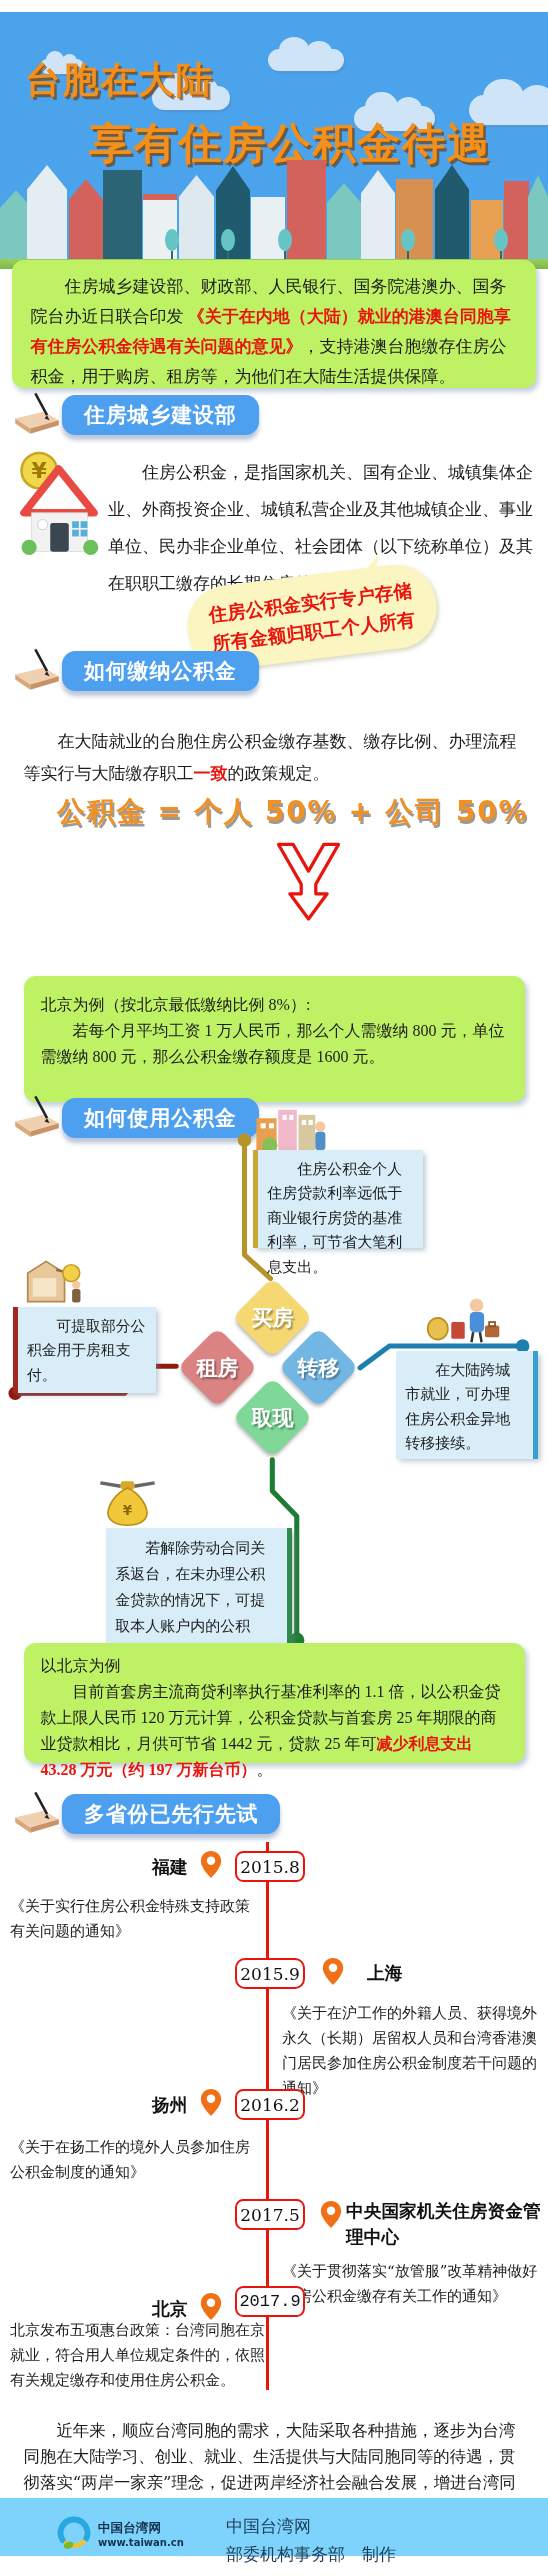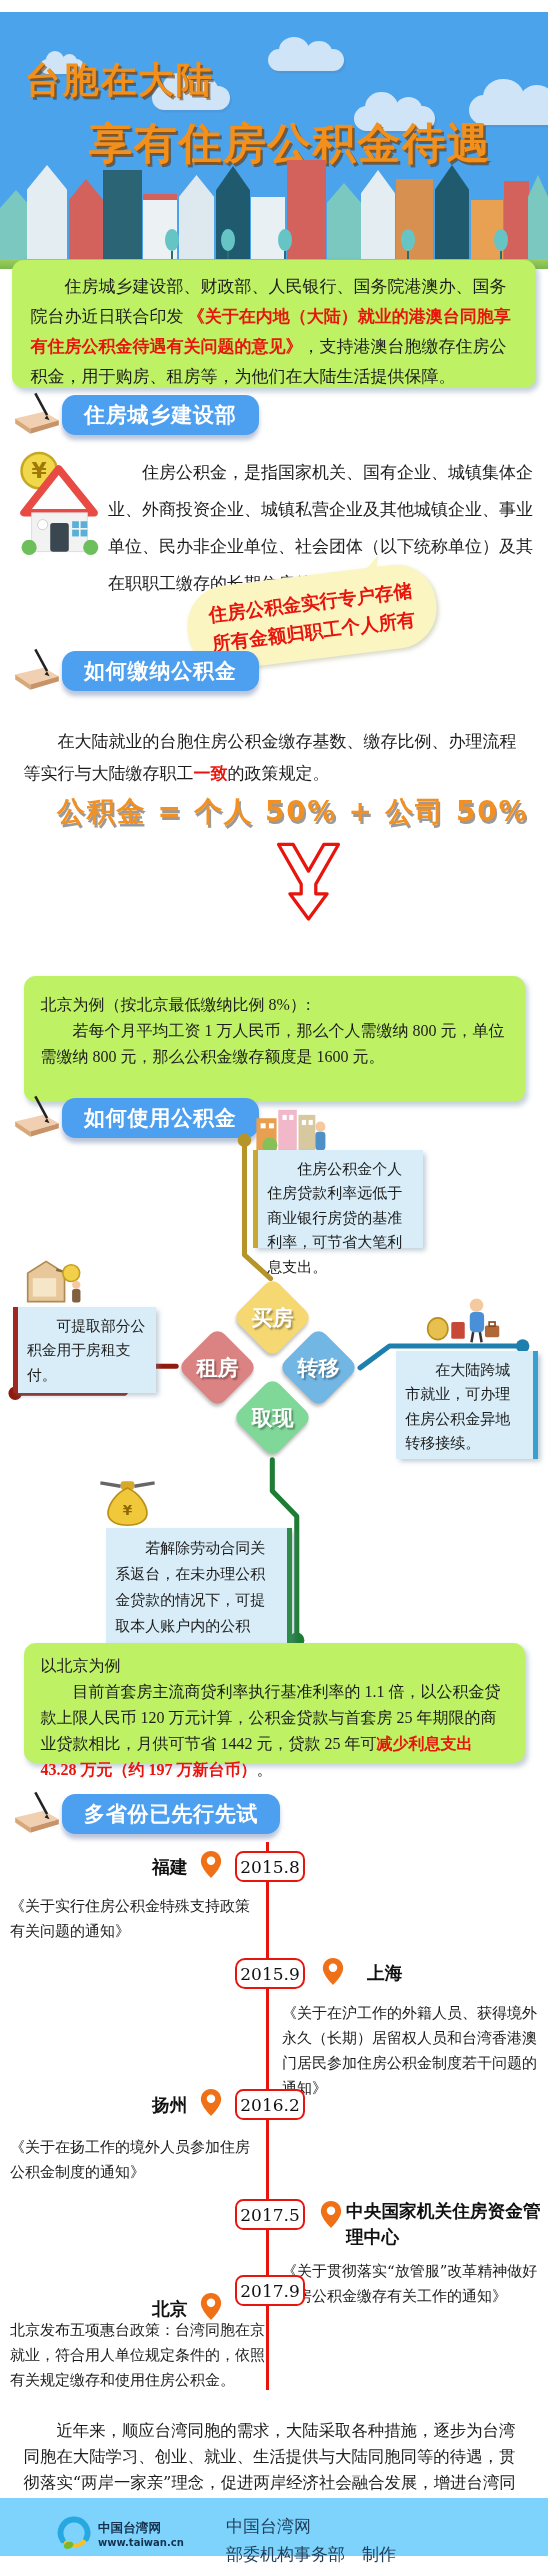--- a/index.html
+++ b/index.html
@@ -318,21 +318,21 @@
     <div class="t-note" style="left:10px;top:293px;width:253px;">《关于在扬工作的境外人员参加住房公积金制度的通知》</div>
 
     <div class="t-date" style="top:357px;">2017.5</div>
     <svg class="pin" style="left:320px;top:358px;" viewBox="0 0 26 34">
       <path d="M13,1 C6,1 1,6.5 1,13 C1,22 13,33 13,33 C13,33 25,22 25,13 C25,6.5 20,1 13,1 Z" fill="#f07018"></path>
         <circle cx="13" cy="12.5" r="5" fill="#fff"></circle>
       </svg>
     <div class="t-place" style="left:346px;top:356px;width:201px;">中央国家机关住房资金管理中心</div>
     <div class="t-note" style="left:282px;top:417px;width:261px;">《关于贯彻落实“放管服”改革精神做好住房公积金缴存有关工作的通知》</div>
 
-    <div class="t-date" style="top:433px;">2017.9</div>
+    <div class="t-date" style="top:444px;font-family:Liberation Mono, monospace;">2017.9</div>
     <div class="t-place" style="left:152px;top:454px;">北京</div>
     <svg class="pin" style="left:200px;top:450px;" viewBox="0 0 26 34">
       <path d="M13,1 C6,1 1,6.5 1,13 C1,22 13,33 13,33 C13,33 25,22 25,13 C25,6.5 20,1 13,1 Z" fill="#f07018"></path>
         <circle cx="13" cy="12.5" r="5" fill="#fff"></circle>
       </svg>
     <div class="t-note" style="left:10px;top:476px;width:263px;">北京发布五项惠台政策：台湾同胞在京就业，符合用人单位规定条件的，依照有关规定缴存和使用住房公积金。</div>
   </div>
 
   <div class="para indent" style="left:23.6px;top:2418px;width:503px;font-size:16.4px;line-height:26px;">近年来，顺应台湾同胞的需求，大陆采取各种措施，逐步为台湾同胞在大陆学习、创业、就业、生活提供与大陆同胞同等的待遇，贯彻落实“两岸一家亲”理念，促进两岸经济社会融合发展，增进台湾同胞福祉。</div>
 

